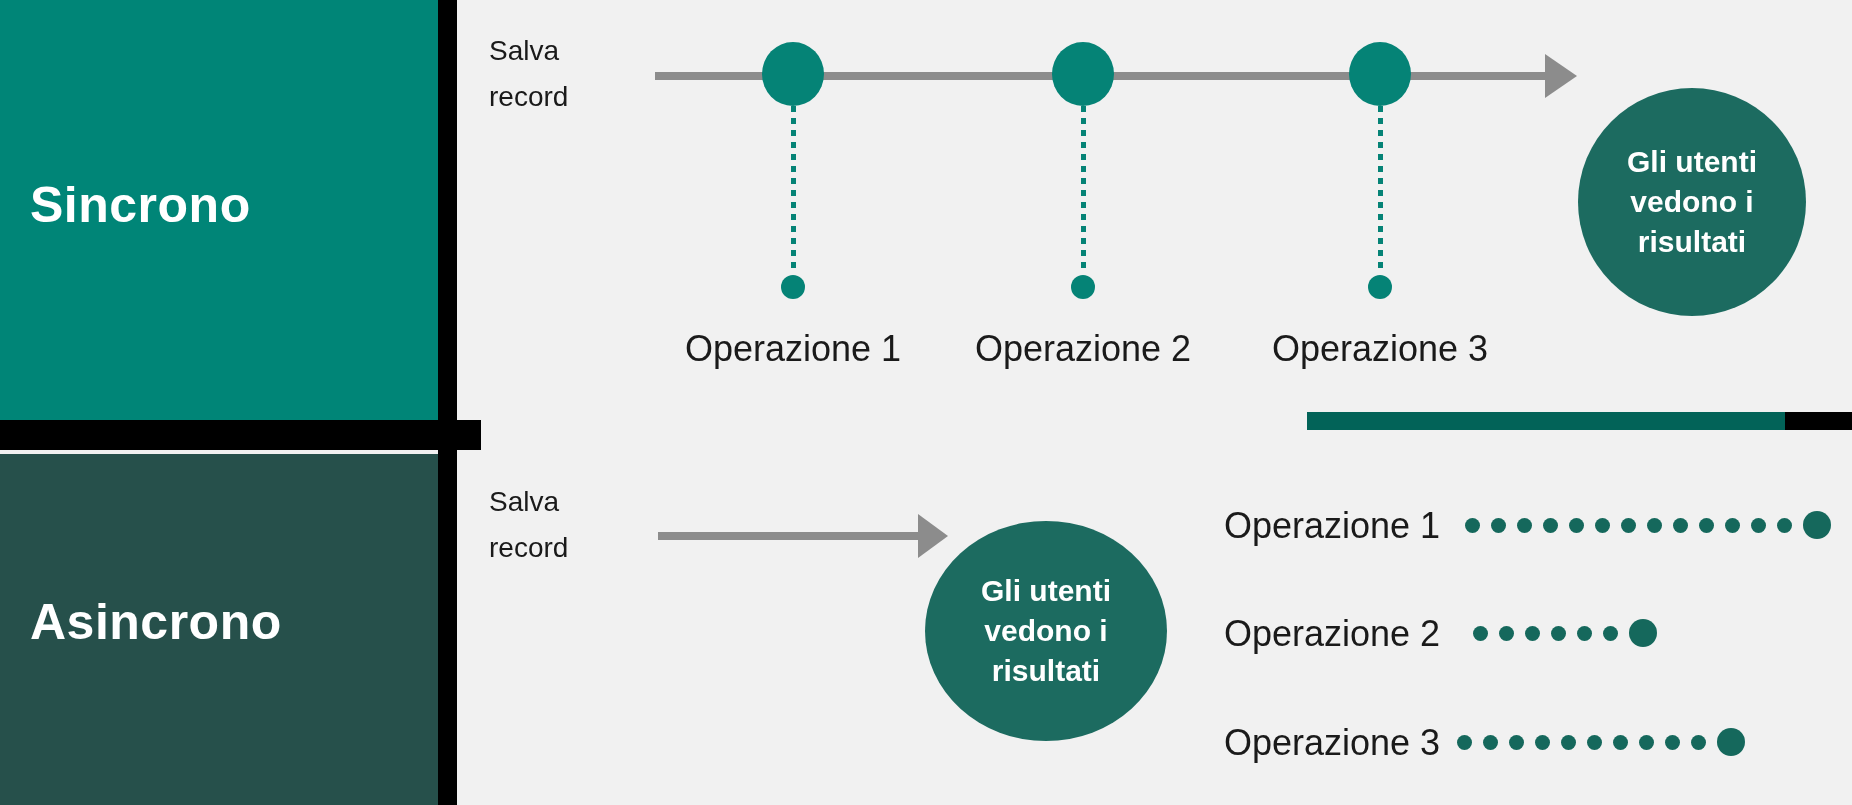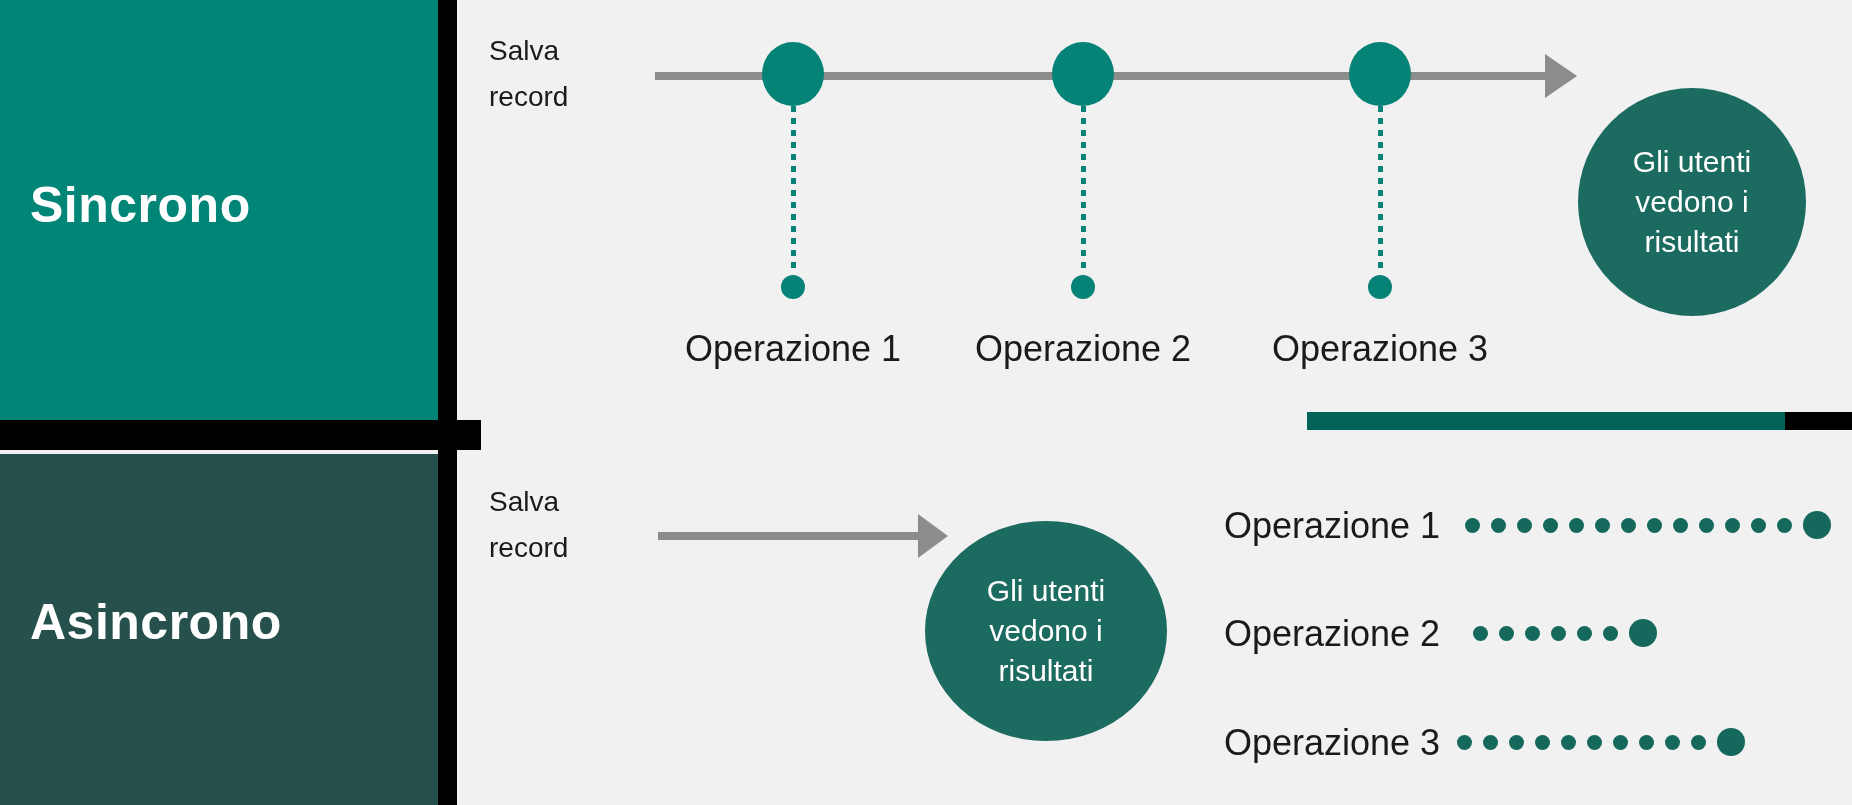--- a/index.html
+++ b/index.html
@@ -51,21 +51,21 @@
     border-radius:50%;background:var(--accent-teal,#058376);
   }
   .op-marker .op-label{
     position:absolute;top:328px;width:320px;margin-left:-160px;text-align:center;
     font-size:36px;color:#1a1a1a;font-weight:400;white-space:nowrap;
   }
   
   .result-circle{
     position:absolute;border-radius:50%;background:var(--dark-circle,#1C6B60);
     display:flex;flex-direction:column;align-items:center;justify-content:center;
-    color:#fff;font-size:30px;line-height:40px;text-align:center;
+    color:#fff;font-size:30px;line-height:40px;text-align:center;font-weight:bold;
   }
   .result-circle.top{left:1578px;top:88px;width:228px;height:228px;}
   .result-circle.bottom{left:925px;top:521px;width:242px;height:220px;}
   
   .async-op-label{position:absolute;left:1224px;font-size:36px;color:#1a1a1a;white-space:nowrap;}
   .async-op-label.r1{top:505px;}
   .async-op-label.r2{top:613px;}
   .async-op-label.r3{top:722px;}
   .dots-row{position:absolute;display:flex;align-items:center;gap:11px;height:28px;}
   .dots-row.r1{left:1465px;top:511px;}

